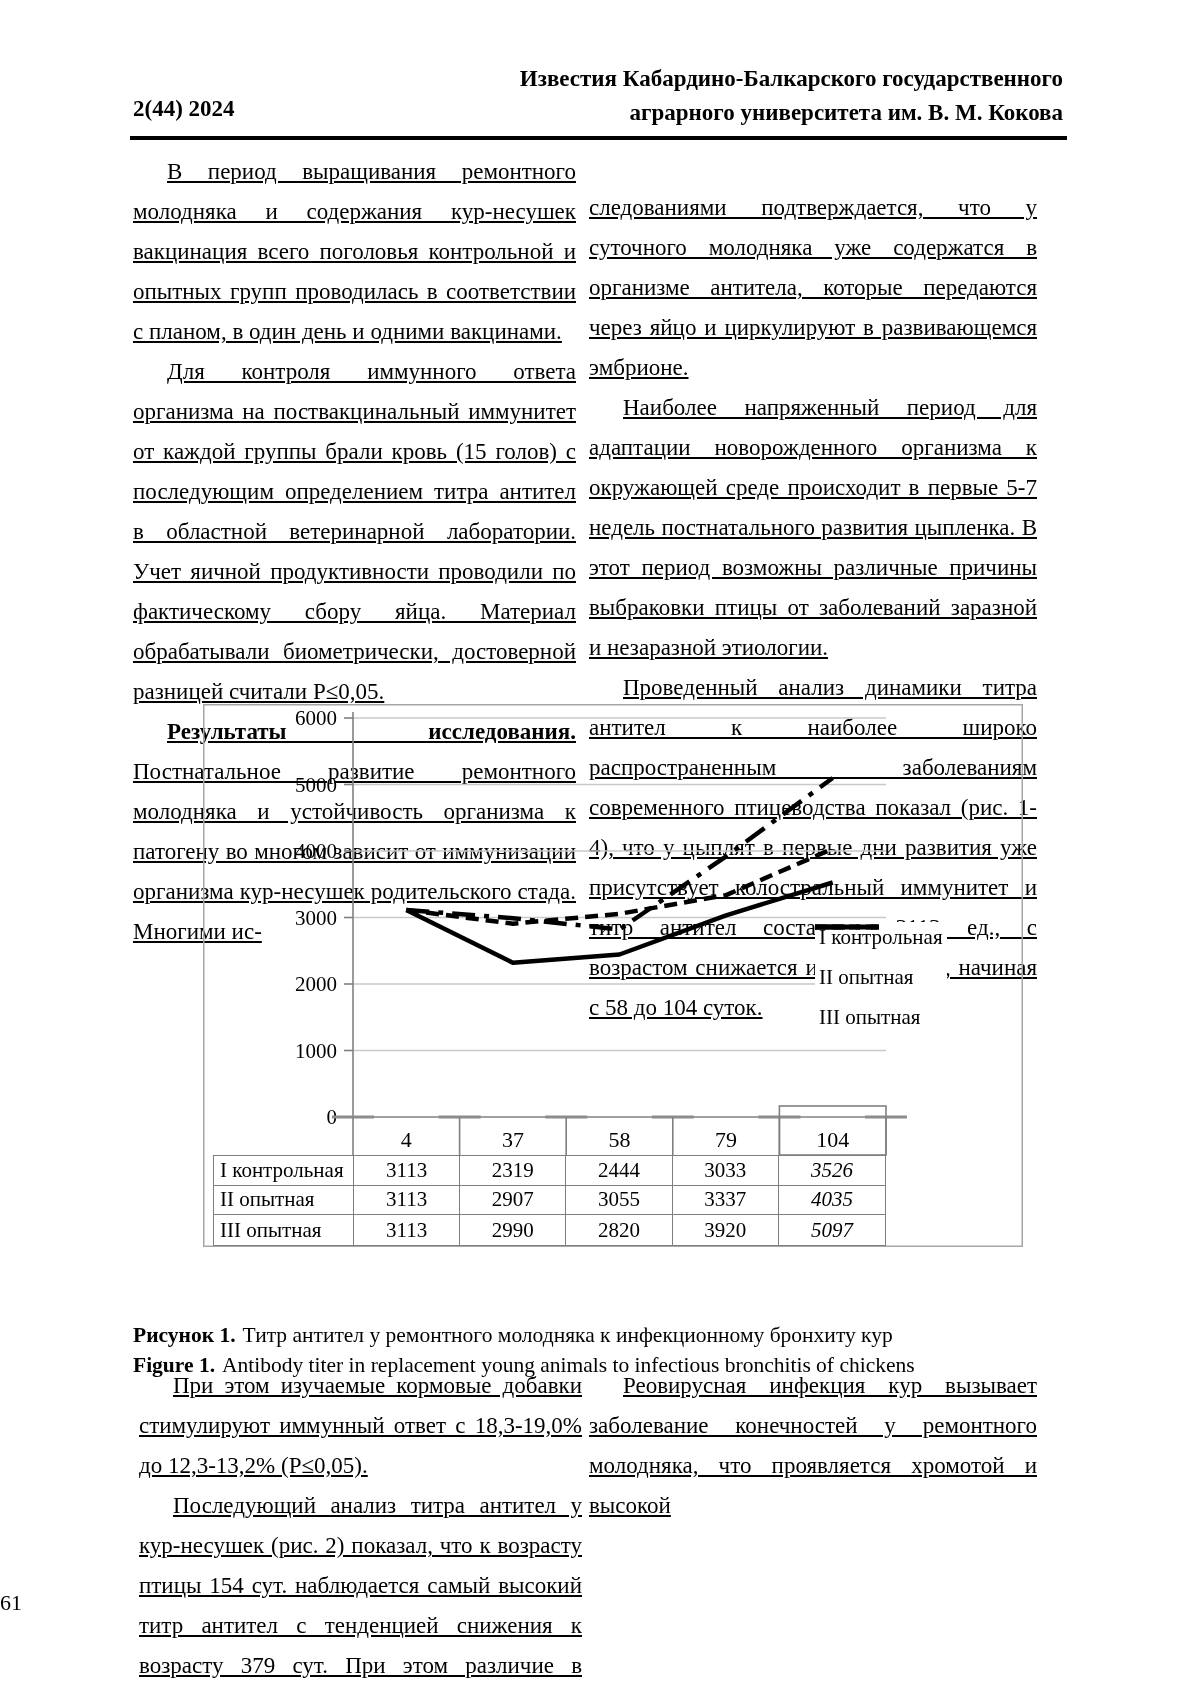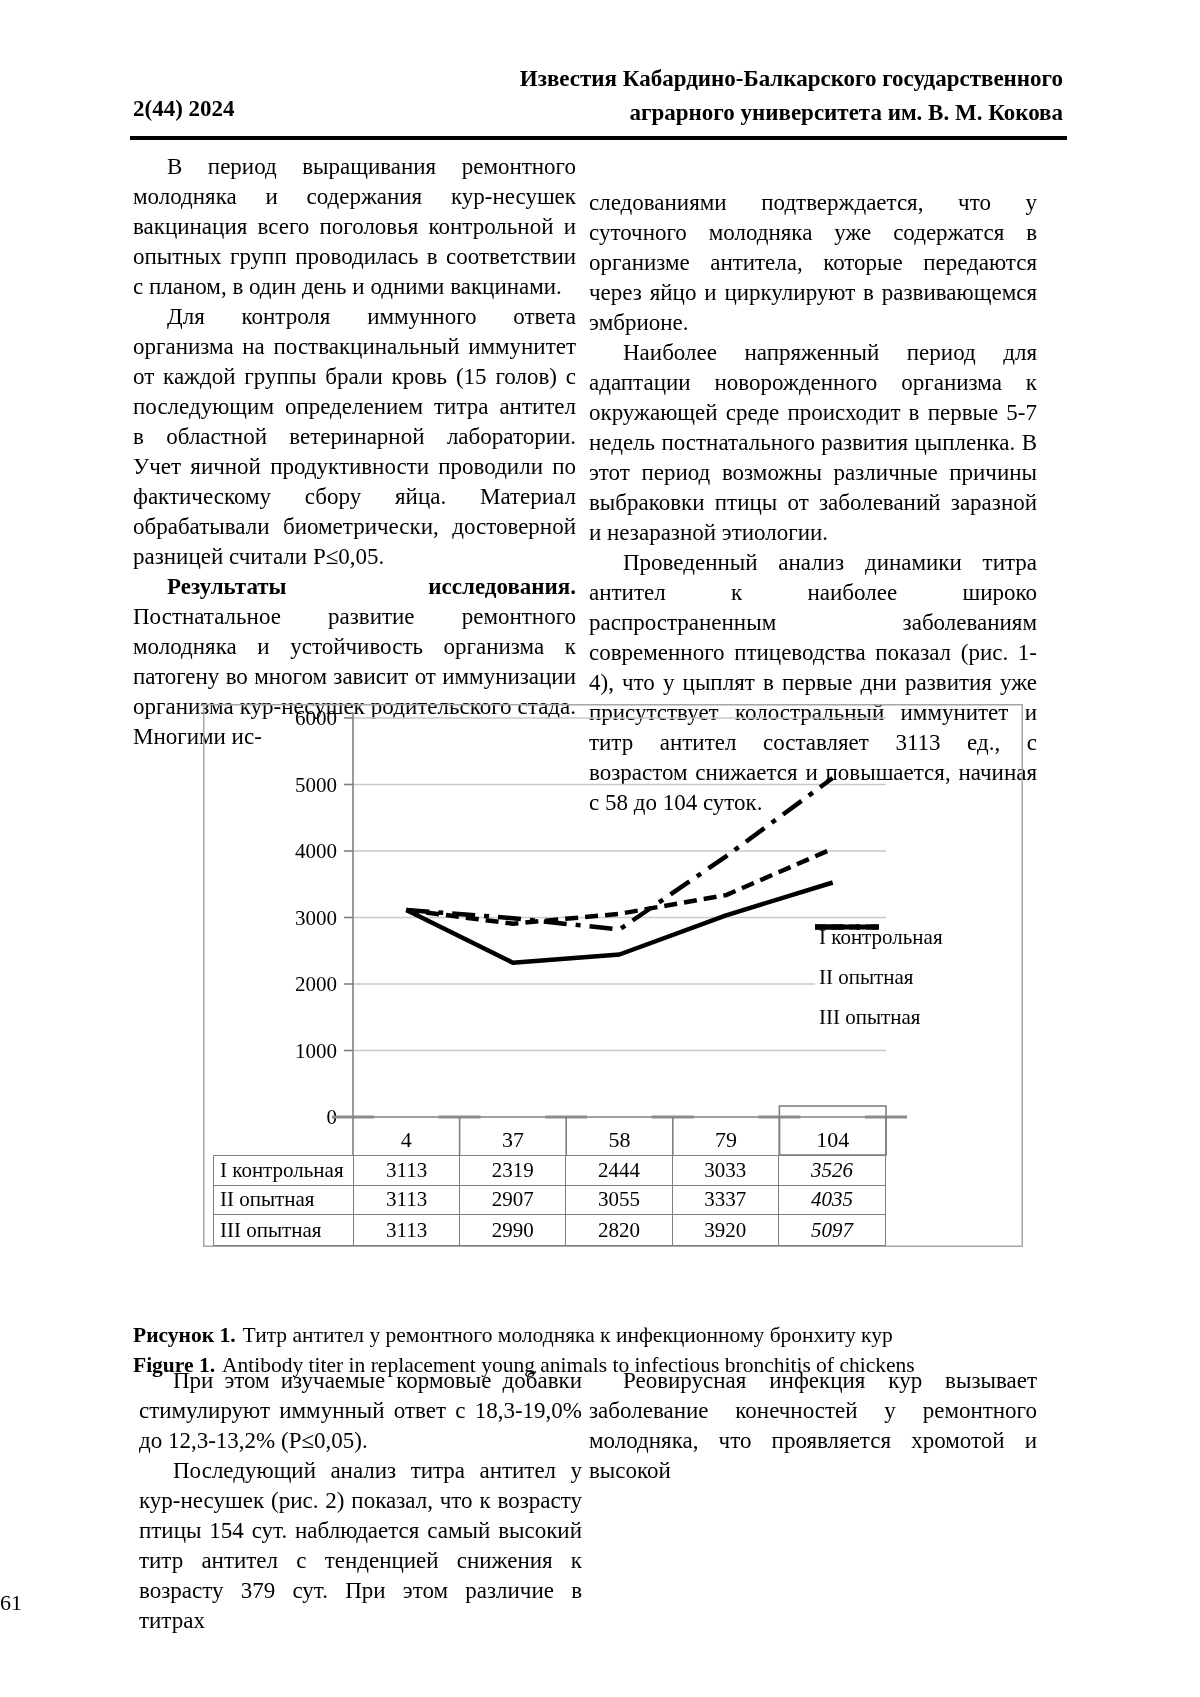--- a/index.html
+++ b/index.html
@@ -7,21 +7,21 @@
     width:1200px;height:1697px;position:relative;background:#ffffff;
     font-family:"Liberation Serif","DejaVu Serif",serif;color:#000;
     -webkit-font-smoothing:antialiased;
   }
   .abs{position:absolute;}
   
   .issue{left:133px;top:96px;font-size:23px;font-weight:bold;}
   .journal{left:400px;top:62px;width:663px;text-align:right;font-size:23px;font-weight:bold;line-height:34px;}
   .rule{left:130px;top:136px;width:937px;height:4px;background:#000;}
   
-  .col{font-size:23px;line-height:30px;text-align:justify;}
+  .col{font-size:23px;line-height:40px;text-align:justify;text-decoration:underline;}
   .col p{margin:0;text-indent:34px;}
   .col p.noindent{text-indent:0;}
   #top-left{left:133px;top:152px;width:443px;}
   #top-right{left:589px;top:152px;width:448px;margin-top:36px;}
   #bot-left{left:139px;top:1366px;width:443px;}
   #bot-right{left:589px;top:1366px;width:448px;}
   
   #chart{left:203px;top:704px;width:820px;height:543px;}
   #chart svg{position:absolute;left:0;top:0;}
   #legend{position:absolute;left:612px;top:218px;background:#fff;padding:2px 4px;}

